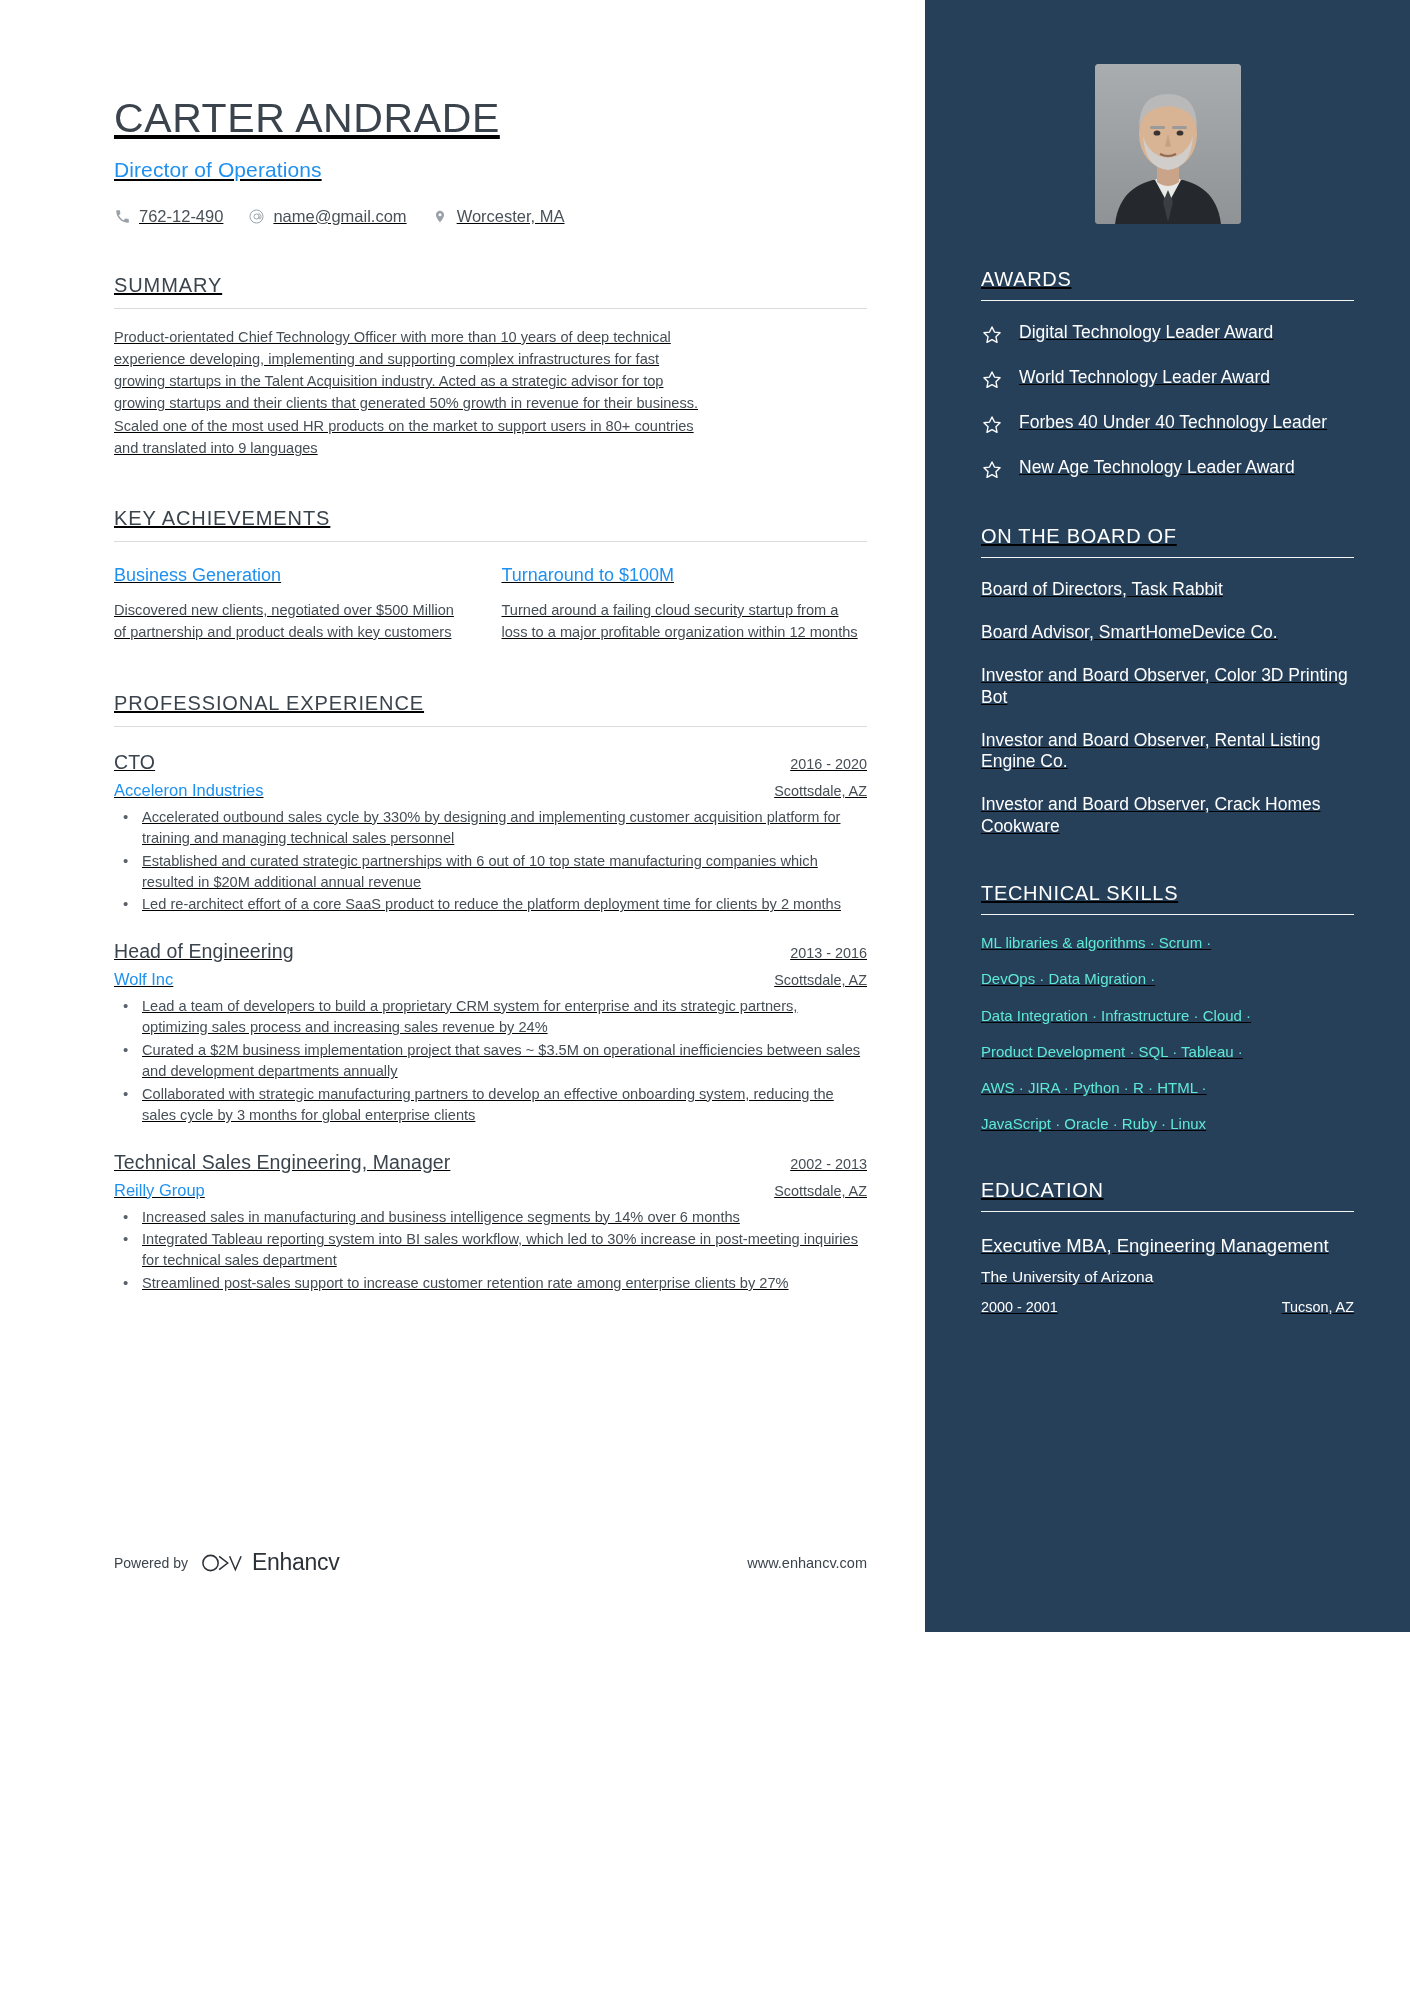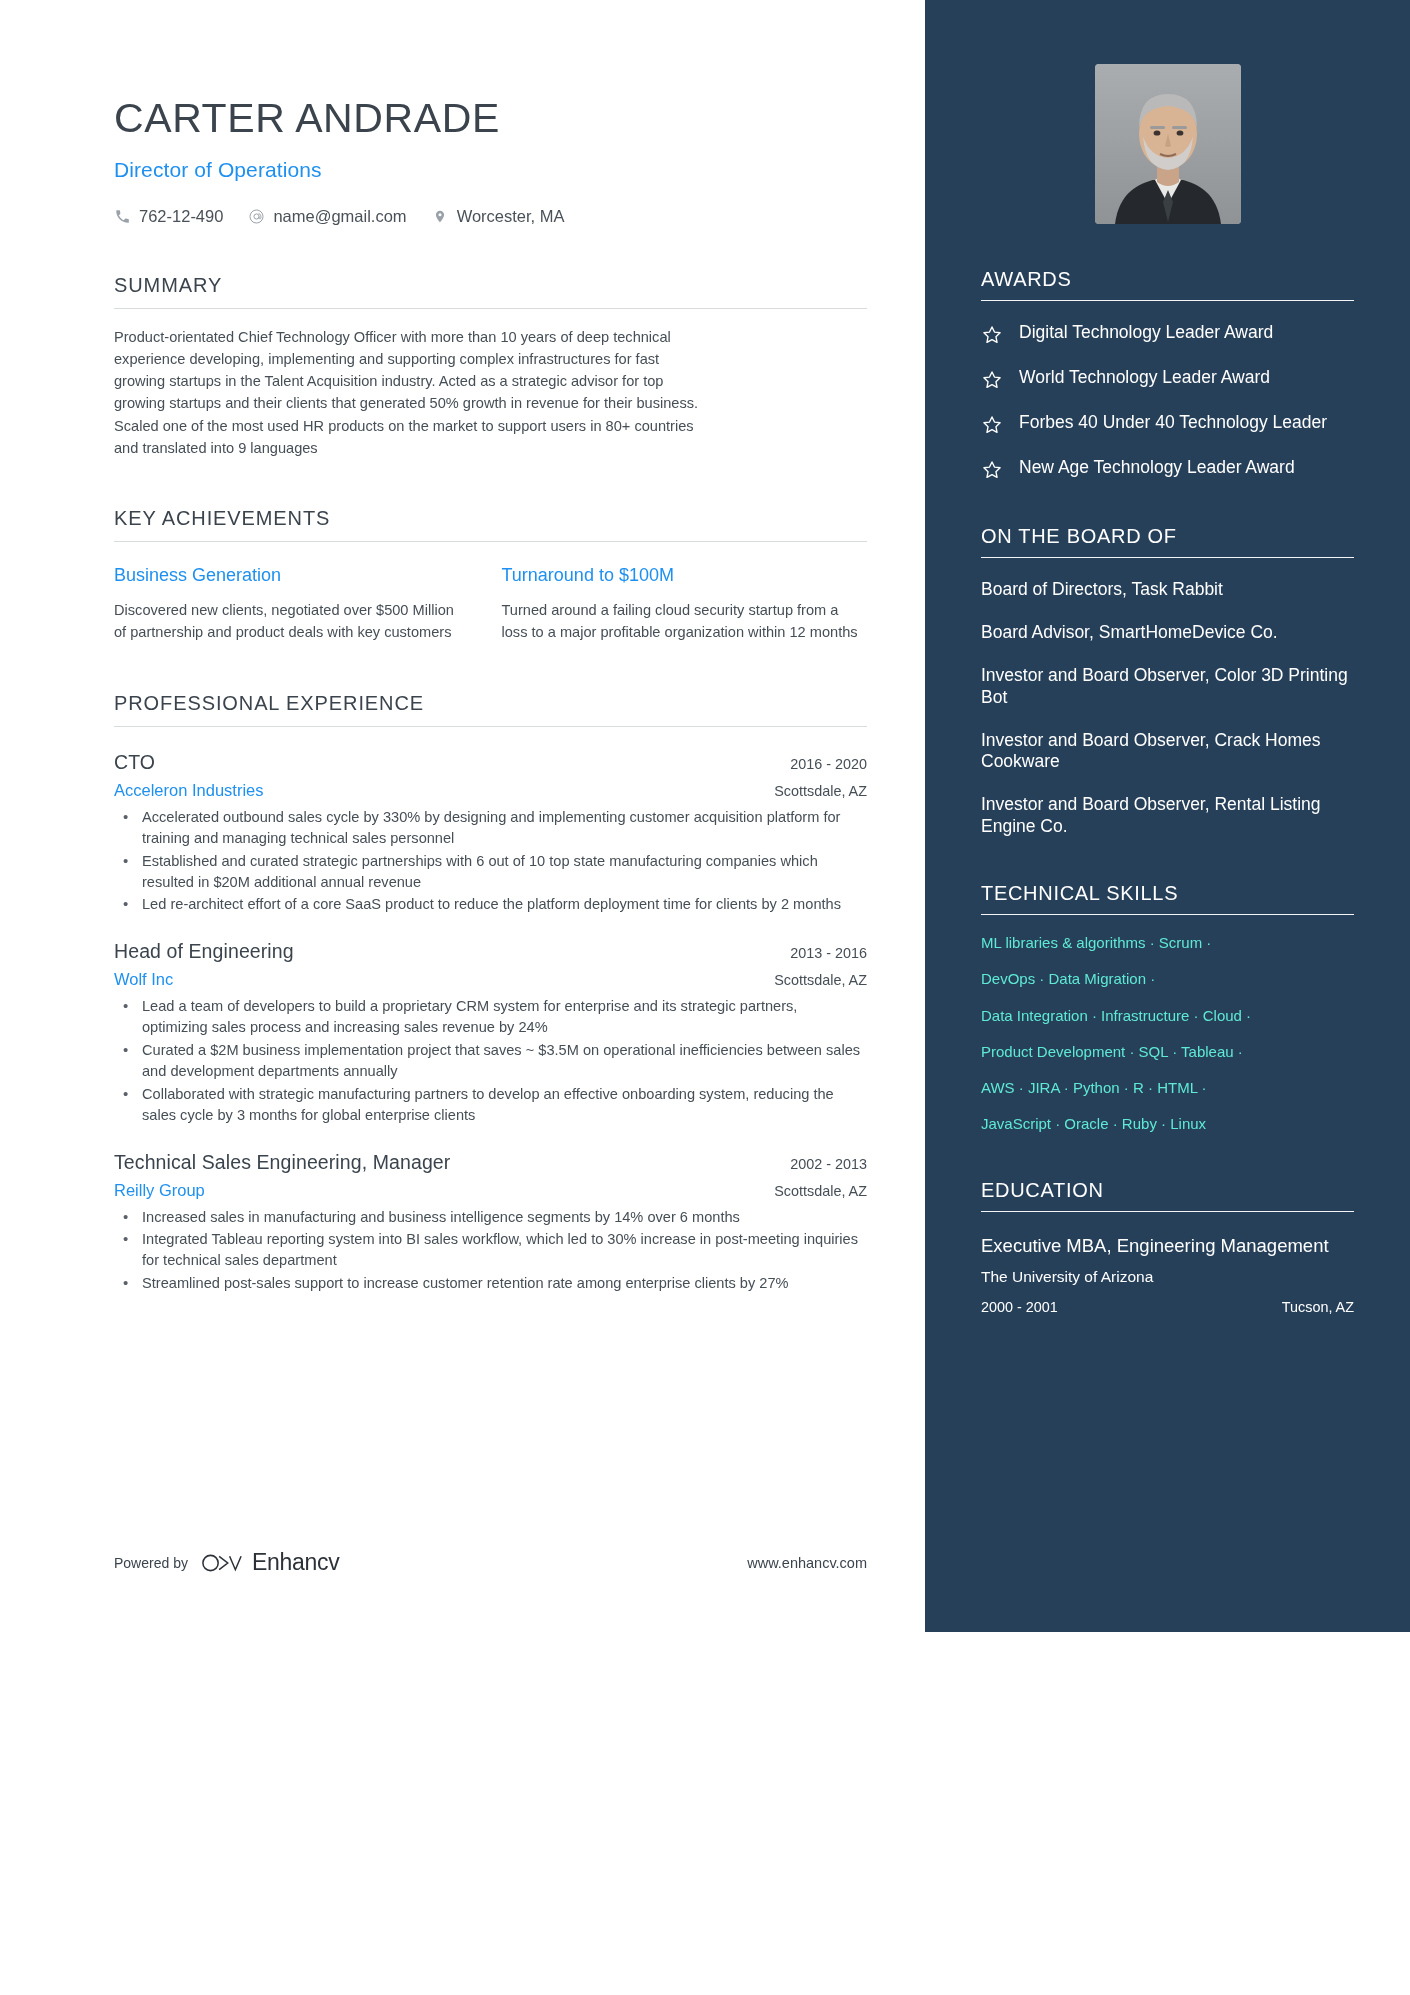--- a/index.html
+++ b/index.html
@@ -10,20 +10,21 @@
     font-family: "Liberation Sans", sans-serif;
     -webkit-font-smoothing: antialiased;
   }
   .page {
     position: relative;
     width: 1410px;
     height: 1632px;
     background: #ffffff;
     display: flex;
     overflow: hidden;
+    text-decoration: underline;
   }
 
   
   .left {
     width: 925px;
     height: 100%;
     position: relative;
     padding: 0 0 0 0;
   }
   .left-inner { padding: 96px 58px 0 114px; }
@@ -470,22 +471,22 @@
           <span class="award-label">New Age Technology Leader Award</span>
         </div>
       </div>
 
       <div class="r-section">
         <div class="r-sec-title">ON THE BOARD OF</div>
         <div class="r-sec-rule"></div>
         <div class="board-item">Board of Directors, Task Rabbit</div>
         <div class="board-item">Board Advisor, SmartHomeDevice Co.</div>
         <div class="board-item">Investor and Board Observer, Color 3D Printing Bot</div>
+        <div class="board-item">Investor and Board Observer, Rental Listing Engine Co.</div>
         <div class="board-item">Investor and Board Observer, Crack Homes Cookware</div>
-        <div class="board-item">Investor and Board Observer, Rental Listing Engine Co.</div>
       </div>
 
       <div class="r-section">
         <div class="r-sec-title">TECHNICAL SKILLS</div>
         <div class="r-sec-rule"></div>
         <div class="skills">
           <div class="skill-line">ML libraries &amp; algorithms · Scrum ·</div>
           <div class="skill-line">DevOps · Data Migration ·</div>
           <div class="skill-line">Data Integration · Infrastructure · Cloud ·</div>
           <div class="skill-line">Product Development · SQL · Tableau ·</div>

